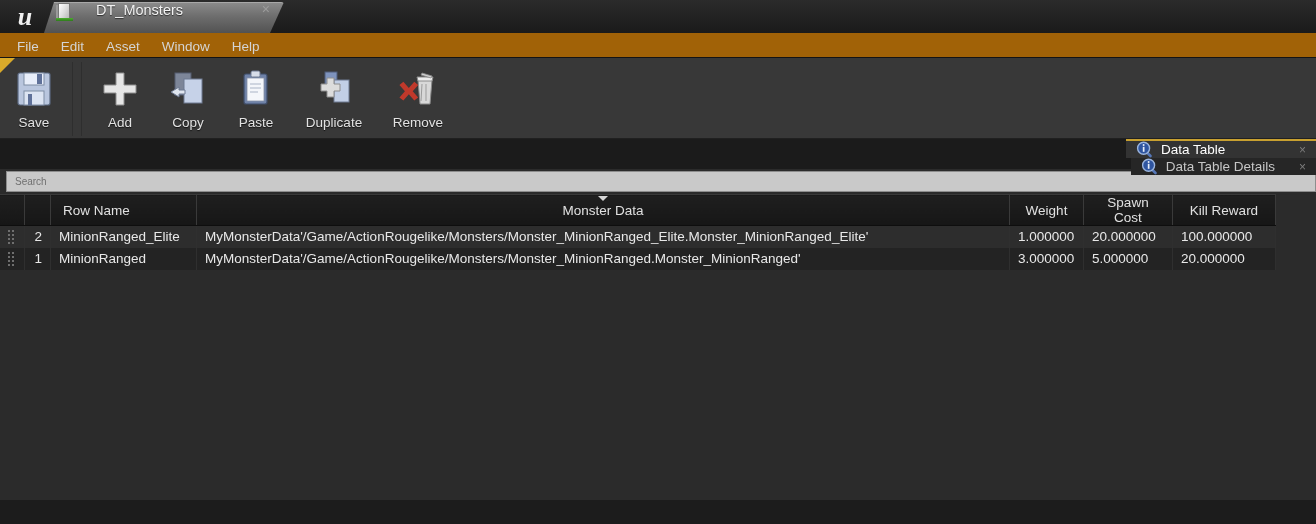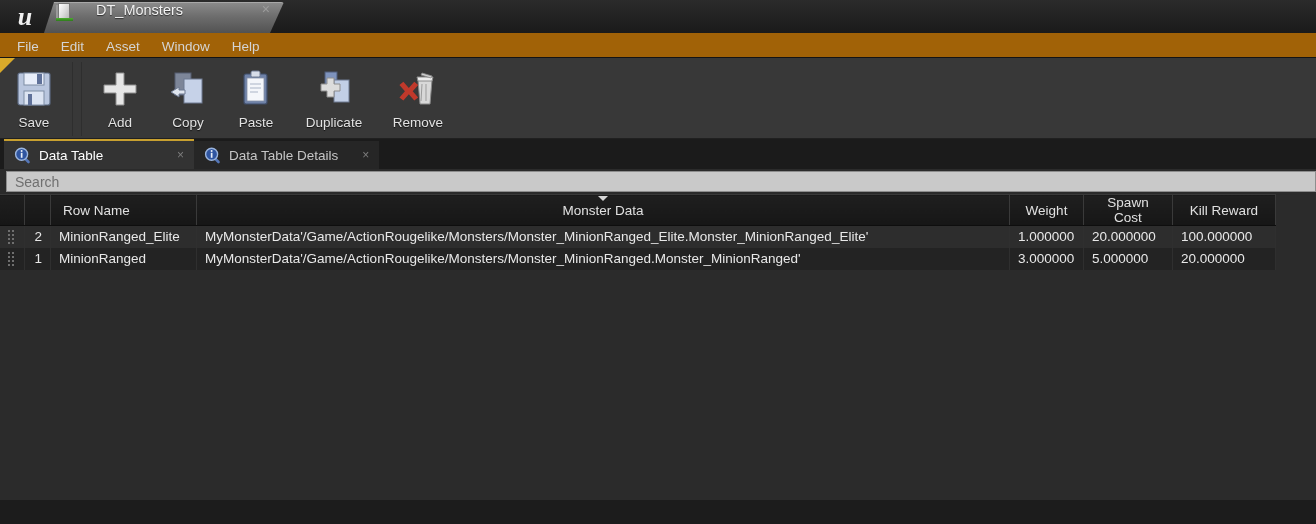--- a/index.html
+++ b/index.html
@@ -109,20 +109,21 @@
     background: #4c4c4c;
     border-right: 1px solid #2e2e2e;
   }
 
   
   .panel-tabs {
     height: 30px;
     background: #1b1b1b;
     display: flex; align-items: flex-end;
     padding-left: 4px;
+    flex-direction: column;
   }
   .ptab {
     height: 28px;
     display: flex; align-items: center; gap: 8px;
     padding: 0 10px 0 10px;
     font-size: 13.5px;
     color: #cfcfcf;
     position: relative;
   }
   .ptab.active {
@@ -138,21 +139,21 @@
   .ptab-icon svg { display: block; }
 
   
   .search-wrap { padding: 2px 0 2px 6px; background: #2b2b2b; }
   .search-box {
     height: 21px;
     background: #c9c9c9;
     border: 1px solid #8d8d8d;
     display: flex; align-items: center;
     padding: 0 8px;
-    font-size: 14px;
+    font-size: 10px;
     color: #707070;
     width: 1310px;
   }
 
   
   .table-area { background: #2b2b2b; }
   .dt {
     width: 1276px;
     border-collapse: collapse;
     table-layout: fixed;

